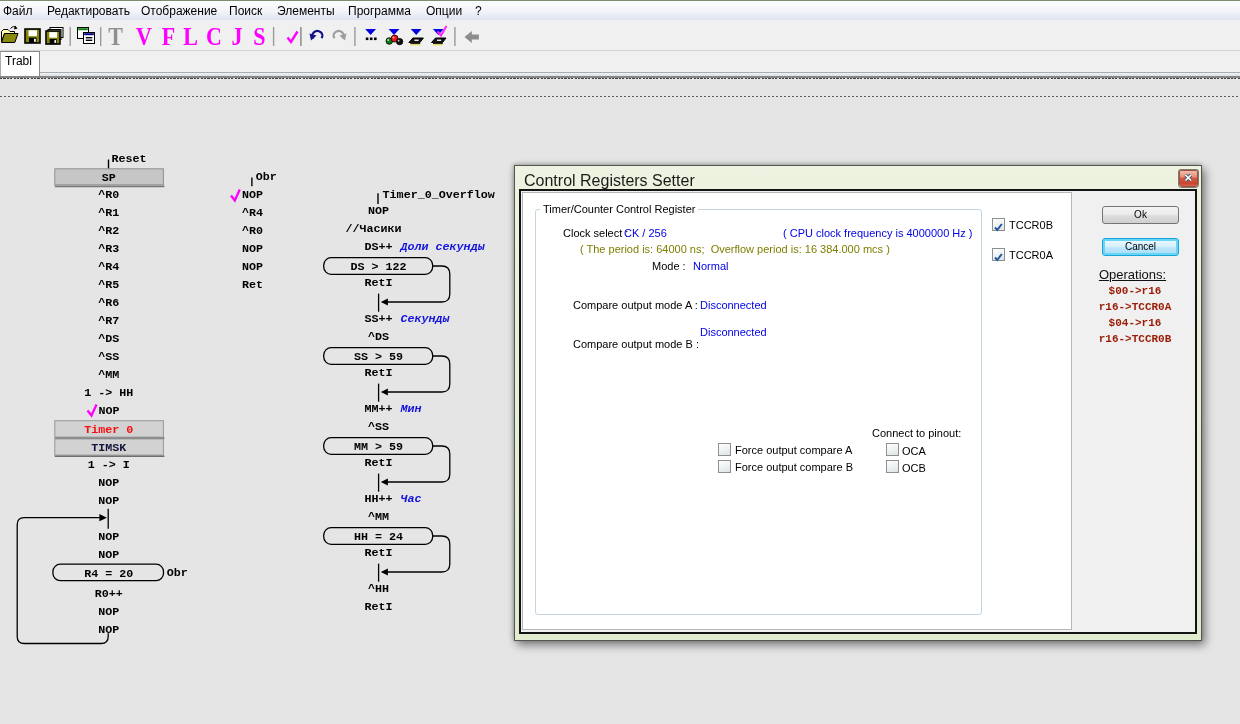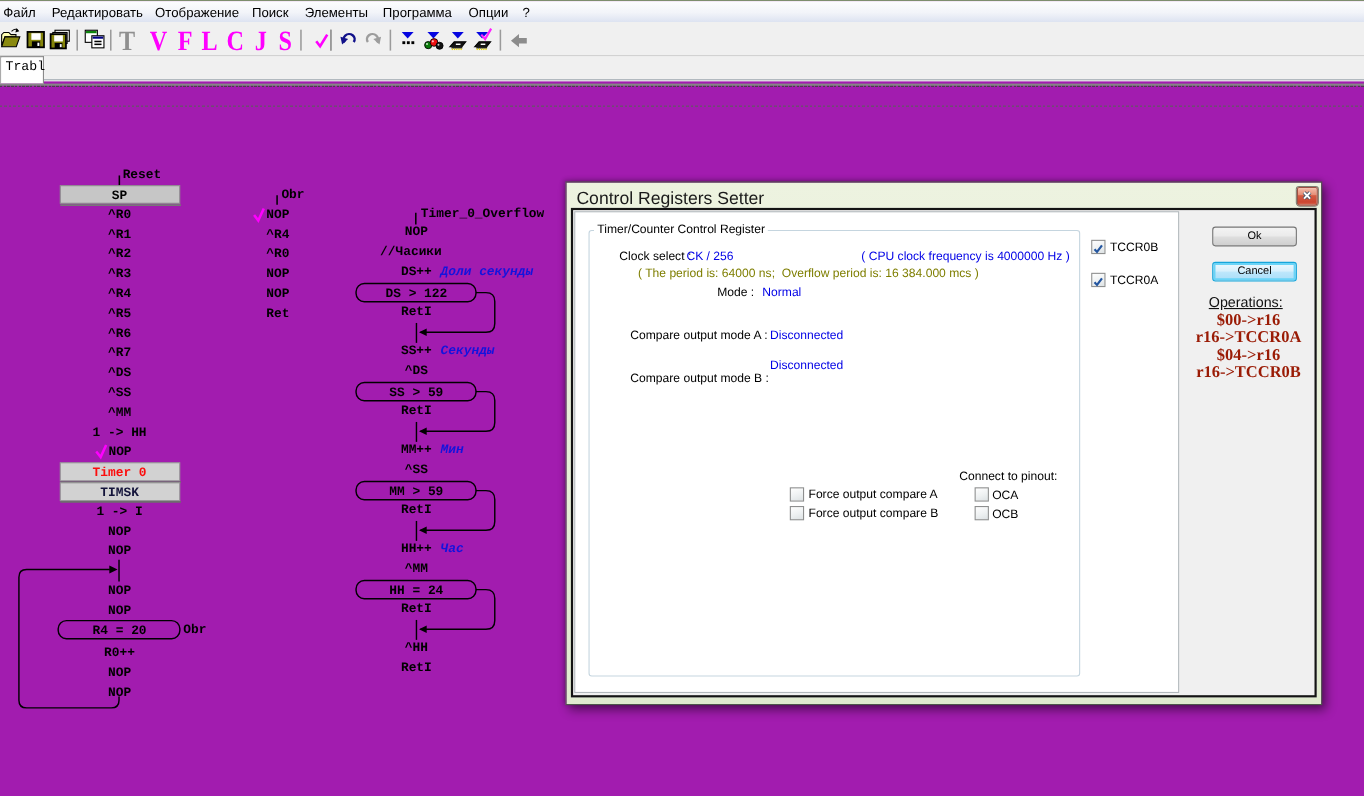--- a/index.html
+++ b/index.html
@@ -1,44 +1,44 @@
 <!DOCTYPE html>
 <html><head><meta charset="utf-8"><style>
 html,body{margin:0;padding:0;}
-#root{position:relative;width:1240px;height:724px;background:#a21caf;overflow:hidden;font-family:"Liberation Sans",sans-serif;}
+#root{position:relative;width:1240px;height:724px;background:#e5e5e5;overflow:hidden;font-family:"Liberation Sans",sans-serif;}
 #topline{position:absolute;left:0;top:0;width:1240px;height:1px;background:#7d8d6d;}
 #menubar{position:absolute;left:0;top:1px;width:1240px;height:19px;background:linear-gradient(#fcfdfe 0%,#f2f4f9 55%,#dde3f1 100%);}
 #menubar span{position:absolute;top:3px;font-size:12px;color:#000;}
 #toolbar{position:absolute;left:0;top:20px;width:1240px;height:30px;background:#f0f0f0;}
 #tabbar{position:absolute;left:0;top:50px;width:1240px;height:23px;background:#f0f0f0;border-top:1px solid #d2d2d2;}
 #tabline{position:absolute;left:39px;top:72px;width:1201px;height:1px;background:#a4acb4;}
 #solidline{position:absolute;left:0;top:75.5px;width:1240px;height:2px;background:#858585;}
 #tab{position:absolute;left:0;top:51px;width:38px;height:24px;background:#fff;border-top:1px solid #8a8a8a;border-right:1px solid #8a8a8a;border-left:1px solid #aaa;}
-#tab span{position:absolute;left:4px;top:2px;font-size:12px;color:#000;font-family:Liberation Mono, monospace;}
+#tab span{position:absolute;left:4px;top:2px;font-size:12px;color:#000;}
 #dash1{position:absolute;left:0;top:77.5px;width:1240px;height:1.5px;background:repeating-linear-gradient(90deg,#414141 0 2.2px,rgba(0,0,0,0) 2.2px 3.4px);}
 #dash2{position:absolute;left:0;top:95.5px;width:1240px;height:1.5px;background:repeating-linear-gradient(90deg,#5d5d5d 0 2.2px,rgba(0,0,0,0) 2.2px 4px);}
 #flow{position:absolute;left:0;top:0;}
 .mt{font-family:"Liberation Mono",monospace;font-weight:bold;font-size:11.7px;fill:#000;}
 .cm{font-family:"Liberation Mono",monospace;font-weight:bold;font-style:italic;font-size:11.7px;fill:#1313dd;}
 
 #dlg{position:absolute;left:514px;top:165px;width:686px;height:474px;background:linear-gradient(#edf3e0,#e0ebcf);border:1px solid #50584d;box-shadow:3px 4px 9px rgba(0,0,0,.48),-1px -1px 4px rgba(0,0,0,.25);}
 #dlgTitle{position:absolute;left:9px;top:6px;font-size:16px;color:#1a1a1a;}
 #dlgClose{position:absolute;left:664px;top:4px;width:17px;height:15px;border:1px solid #9e4f42;border-radius:2px 2px 3px 3px;background:linear-gradient(#f3bcaa 0%,#e78f77 40%,#d55b42 46%,#ca4530 85%,#d8654e 100%);box-shadow:0 0 0 1px #7d7d72;}
 #dlgBody{position:absolute;left:4px;top:23px;width:674px;height:441px;border:2px solid #141414;background:#f0f0f0;}
 #whitePanel{position:absolute;left:1px;top:1px;width:548px;height:436px;background:#fff;border:1px solid #b2b8bc;text-align:center;}
 #grp{position:absolute;left:12px;top:16px;width:445px;height:404px;border:1px solid #c5d5df;border-radius:3px;}
 .gl{position:absolute;font-size:11px;white-space:pre;color:#000;}
 .blue{color:#0000e6;}
 .olive{color:#7e7e00;}
 #legend{position:absolute;left:17px;top:10px;background:#fff;padding:0 3px;font-size:11px;}
 .cb{position:absolute;width:11px;height:11px;border:1px solid #8e8f8f;background:linear-gradient(160deg,#fefefe 0%,#eef1f2 55%,#dde2e4 100%);}
 .btn{position:absolute;width:75px;height:16px;border:1px solid #757575;border-radius:3px;background:linear-gradient(#f3f3f3 0%,#ebebeb 45%,#dddddd 55%,#cfcfcf 100%);font-size:10px;text-align:center;line-height:16px;color:#000;}
 #btnCancel{border:1px solid #16a5da;box-shadow:inset 0 0 0 2px #6ad4f7;background:linear-gradient(#edf9fe 0%,#d8f0fc 45%,#bbe6fb 55%,#aadef8 100%);}
 #ops{position:absolute;left:561px;top:99px;width:101px;text-align:center;font-size:13px;color:#111;text-decoration:underline;}
-#opslines{position:absolute;left:564px;top:116px;width:100px;text-align:center;font-family:Liberation Serif, serif;font-weight:bold;font-size:15px;line-height:15.9px;color:#9a1b05;}
+#opslines{position:absolute;left:564px;top:116px;width:100px;text-align:center;font-family:Liberation Mono, monospace;font-weight:bold;font-size:11px;line-height:15.9px;color:#9a1b05;}
 </style></head>
 <body>
 <div id="root">
 <div id="topline"></div>
 <div id="menubar">
 <span style="left:3px">Файл</span>
 <span style="left:47px">Редактировать</span>
 <span style="left:141px">Отображение</span>
 <span style="left:229px">Поиск</span>
 <span style="left:277px">Элементы</span>

